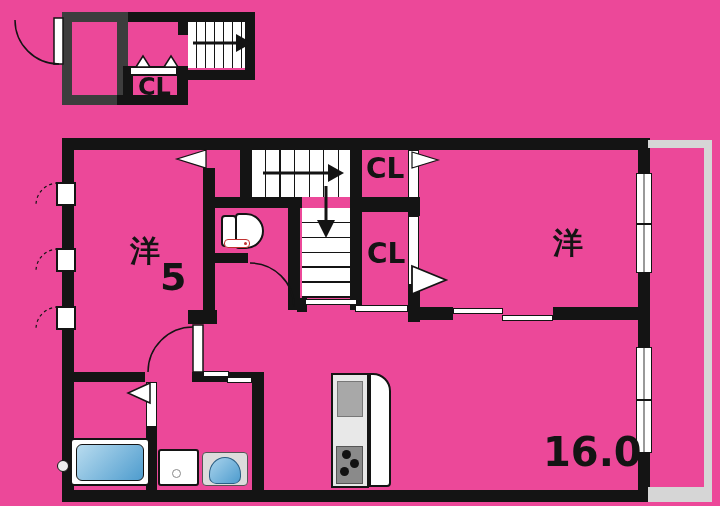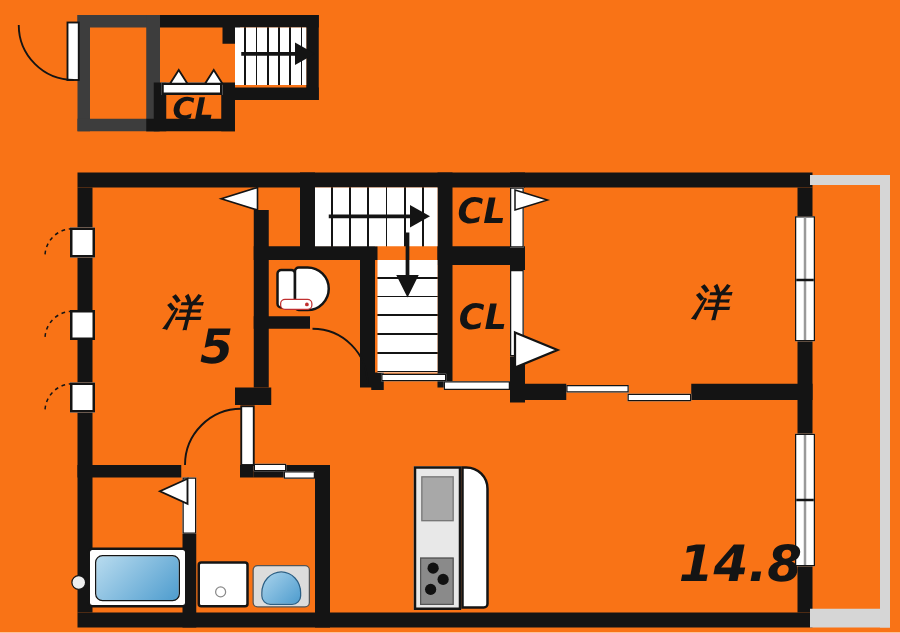--- a/index.html
+++ b/index.html
@@ -1,17 +1,17 @@
 <!DOCTYPE html>
 <html><head>
 <meta charset="utf-8">
 <style>
   html,body{margin:0;padding:0;background:#fff;}
-  .plan{position:relative;width:720px;height:506px;background:#f97316;overflow:hidden;
-        font-family:"DejaVu Sans","Liberation Sans",sans-serif;font-style:italic;}
+  .plan{position:relative;width:720px;height:506px;background:#ec4899;overflow:hidden;
+        font-family:"DejaVu Sans","Liberation Sans",sans-serif;}
   .abs{position:absolute;}
   .w{position:absolute;background:#141414;}
   .wg{position:absolute;background:#3d3d3d;}
   .bal{position:absolute;background:#d6d6d6;}
   .ins{position:absolute;background:#fff;border:1px solid #141414;box-sizing:border-box;}
   .win{position:absolute;background:#fff;border:2px solid #141414;box-sizing:border-box;}
   .lbl{position:absolute;color:#141414;font-weight:bold;line-height:1;white-space:nowrap;}
   .stair{position:absolute;background:#fff;}
   .st-h{background:repeating-linear-gradient(90deg,#fff 0 13px,#141414 13px 14.5px);}
   .st-v{background:repeating-linear-gradient(180deg,#fff 0 13.5px,#141414 13.5px 15px);}
@@ -161,15 +161,15 @@
     <path d="M58,183 A22 22 0 0 0 36,205" fill="none" stroke="#141414" stroke-width="1.2" stroke-dasharray="3 3"></path>
     <path d="M58,249 A22 22 0 0 0 36,271" fill="none" stroke="#141414" stroke-width="1.2" stroke-dasharray="3 3"></path>
     <path d="M58,307 A22 22 0 0 0 36,329" fill="none" stroke="#141414" stroke-width="1.2" stroke-dasharray="3 3"></path>
   </svg>
 
   <div class="lbl" style="left:130px;top:236px;font-size:30px;">洋</div>
   <div class="lbl" style="left:160px;top:258px;font-size:38px;">5</div>
   <div class="lbl" style="left:366px;top:155px;font-size:28px;">CL</div>
   <div class="lbl" style="left:367px;top:240px;font-size:28px;">CL</div>
   <div class="lbl" style="left:553px;top:228px;font-size:30px;">洋</div>
-  <div class="lbl" style="left:543px;top:432px;font-size:40px;">14.8</div>
+  <div class="lbl" style="left:543px;top:432px;font-size:40px;">16.0</div>
 
 </div>
 
 </body></html>

